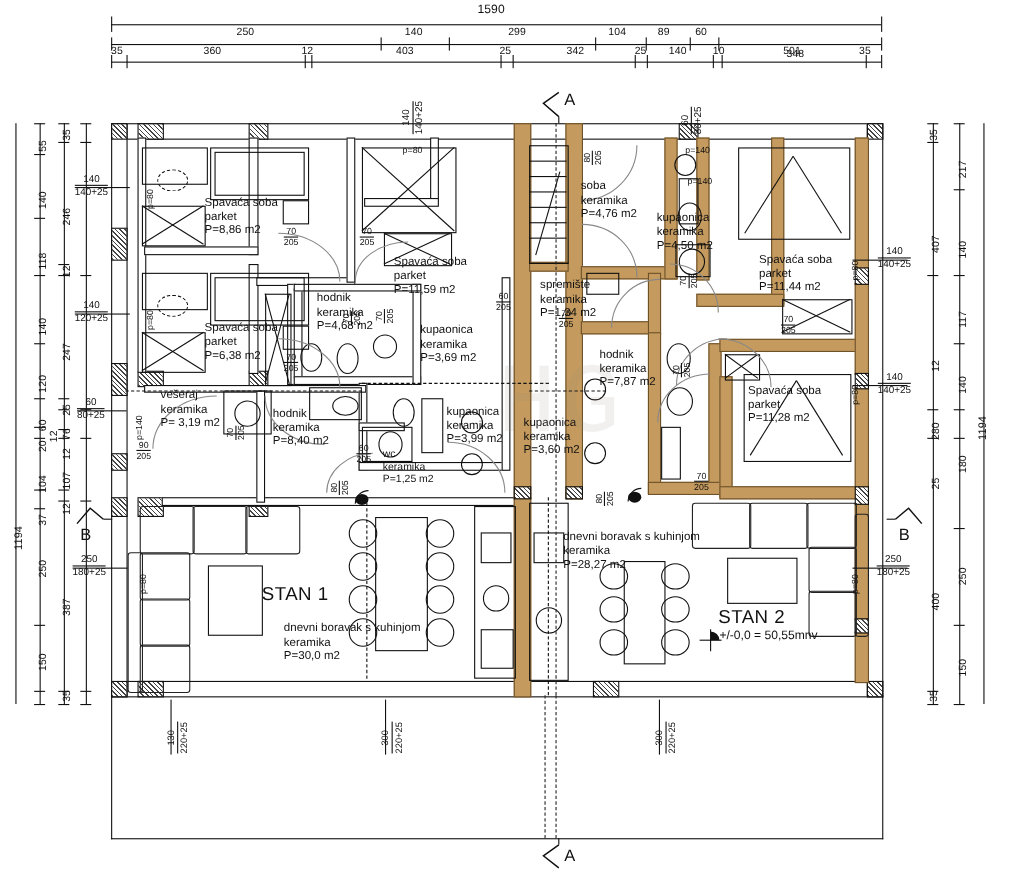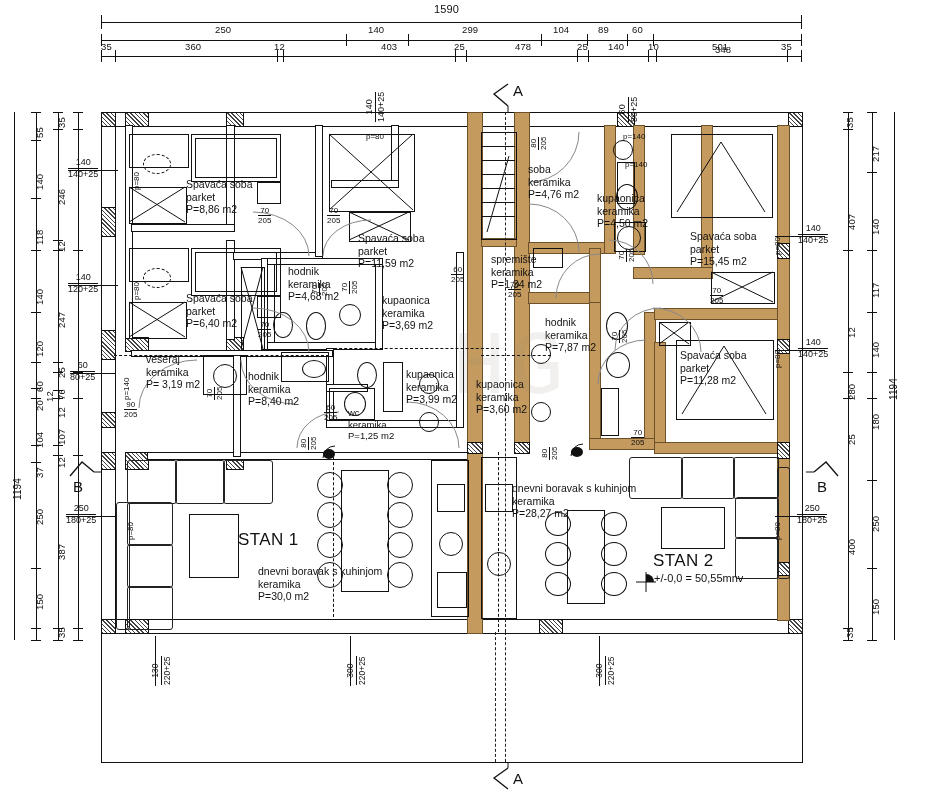--- a/index.html
+++ b/index.html
@@ -80,23 +80,23 @@
   <div class="dv" style="left:466px;top:50px;height:12px;"></div>
   <div class="dv" style="left:577px;top:50px;height:12px;"></div>
   <div class="dv" style="left:588px;top:50px;height:12px;"></div>
   <div class="dv" style="left:648px;top:50px;height:12px;"></div>
   <div class="dv" style="left:656px;top:50px;height:12px;"></div>
   <div class="dv" style="left:787px;top:50px;height:12px;"></div>
   <div class="dv" style="left:801px;top:50px;height:12px;"></div>
   <div class="dimtxt" style="left:101px;top:41px;">35</div>
   <div class="dimtxt" style="left:185px;top:41px;">360</div>
   <div class="dimtxt" style="left:274px;top:41px;">12</div>
-  <div class="dimtxt" style="left:381px;top:41px;">403</div>
+  <div class="dimtxt" style="left:360px;top:41px;">403</div>
   <div class="dimtxt" style="left:454px;top:41px;">25</div>
-  <div class="dimtxt" style="left:515px;top:41px;">478</div>
+  <div class="dimtxt" style="left:515px;top:41px;">342</div>
   <div class="dimtxt" style="left:577px;top:41px;">25</div>
   <div class="dimtxt" style="left:608px;top:41px;">140</div>
   <div class="dimtxt" style="left:648px;top:41px;">10</div>
   <div class="dimtxt" style="left:712px;top:41px;">501</div>
   <div class="dimtxt" style="left:781px;top:41px;">35</div>
 </div>
 
 <div class="abs" style="left:0;top:100px;width:100px;height:540px;">
   <div class="dv" style="left:14px;top:12px;height:528px;"></div>
   <div class="dimtxt vert" style="left:12px;top:400px;font-size:10px;">1194</div>
@@ -486,21 +486,21 @@
 </div>
 
 <div class="room" style="left:186px;top:178px;">
   <span>Spavaća soba</span><br>
   <span>parket</span><br>
   <span>P=8,86 m2</span>
 </div>
 <div class="room" style="left:186px;top:292px;">
   <span>Spavaća soba</span><br>
   <span>parket</span><br>
-  <span>P=6,40 m2</span>
+  <span>P=6,38 m2</span>
 </div>
 <div class="room" style="left:358px;top:232px;">
   <span>Spavaća soba</span><br>
   <span>parket</span><br>
   <span>P=11,59 m2</span>
 </div>
 <div class="room" style="left:288px;top:265px;">
   <span>hodnik</span><br>
   <span>keramika</span><br>
   <span>P=4,68 m2</span>
@@ -556,21 +556,21 @@
   <span>P=3,60 m2</span>
 </div>
 <div class="room" style="left:545px;top:316px;">
   <span>hodnik</span><br>
   <span>keramika</span><br>
   <span>P=7,87 m2</span>
 </div>
 <div class="room" style="left:690px;top:230px;">
   <span>Spavaća soba</span><br>
   <span>parket</span><br>
-  <span>P=15,45 m2</span>
+  <span>P=11,44 m2</span>
 </div>
 <div class="room" style="left:680px;top:349px;">
   <span>Spavaća soba</span><br>
   <span>parket</span><br>
   <span>P=11,28 m2</span>
 </div>
 <div class="room" style="left:512px;top:482px;">
   <span>dnevni boravak s kuhinjom</span><br>
   <span>keramika</span><br>
   <span>P=28,27 m2</span>

